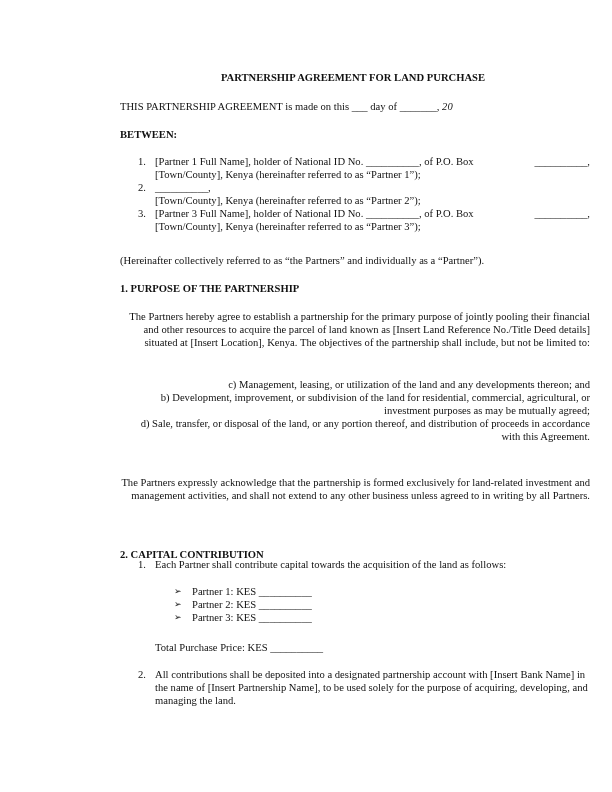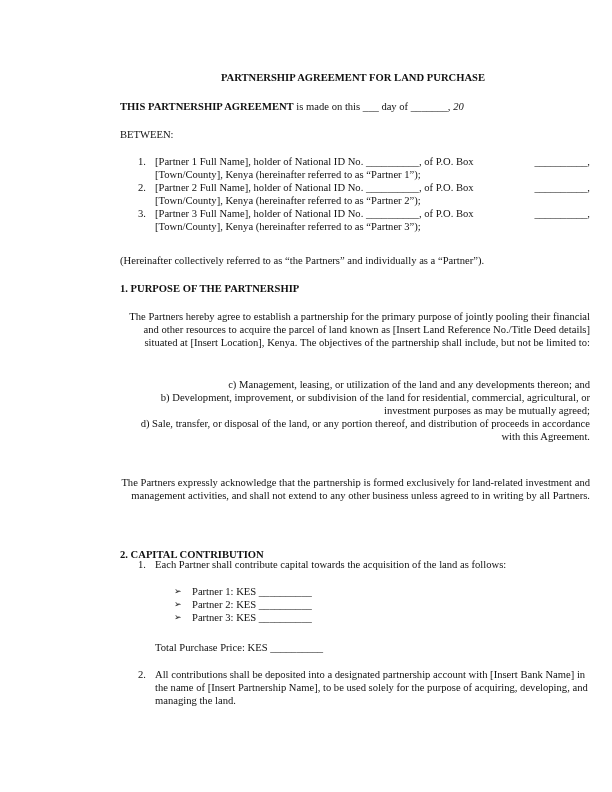--- a/index.html
+++ b/index.html
@@ -5,23 +5,23 @@
     html, body { margin: 0; padding: 0; background: #ffffff; }
     body { width: 612px; height: 792px; position: relative; overflow: hidden; }
     .page {
       position: absolute; left: 0; top: 0; width: 612px; height: 792px; background: #fff;
       font-family: "Liberation Serif", "DejaVu Serif", serif;
       font-size: 10.6px; color: #111; line-height: 13px;
     }
     .abs { position: absolute; margin-left: 47px; }
     .title { left: 0; width: 612px; top: 71px; text-align: center; font-weight: bold; font-size: 10.6px; }
     .intro { left: 73px; top: 100px; }
-    .intro b { font-weight: bold; }
+    .intro b { font-weight: normal; }
     .intro i { }
-    .between { left: 73px; top: 128px; font-weight: normal; }
+    .between { left: 73px; top: 128px; font-weight: bold; }
     .nlist { left: 73px; top: 155px; width: 470px; }
     .nitem { position: relative; padding-left: 35px; }
     .nitem .num { position: absolute; left: 18px; top: 0; }
     .nitem .line1 { display: flex; justify-content: space-between; white-space: nowrap; }
     .collective { left: 73px; top: 254px; }
     .h1 { left: 73px; top: 282px; font-weight: bold; }
     .para { left: 73px; width: 470px; text-align: right; }
     .p1 { top: 310px; }
     .objs { top: 378px; }
     .p2 { top: 476px; }
@@ -56,21 +56,20 @@
       <span class="num">1.</span>
       <div class="line1">
           <span>[Partner 1 Full Name], holder of National ID No. __________, of P.O. Box</span>
           <span>__________,</span>
         </div>
       <div>[Town/County], Kenya (hereinafter referred to as “Partner 1”);</div>
     </div>
     <div class="nitem">
       <span class="num">2.</span>
       <div class="line1">
-          <span>[Partner 2 Full Name], holder of National ID No. __________, of P.O. Box</span>
           <span>__________,</span>
         </div>
       <div>[Town/County], Kenya (hereinafter referred to as “Partner 2”);</div>
     </div>
     <div class="nitem">
       <span class="num">3.</span>
       <div class="line1">
           <span>[Partner 3 Full Name], holder of National ID No. __________, of P.O. Box</span>
           <span>__________,</span>
         </div>

